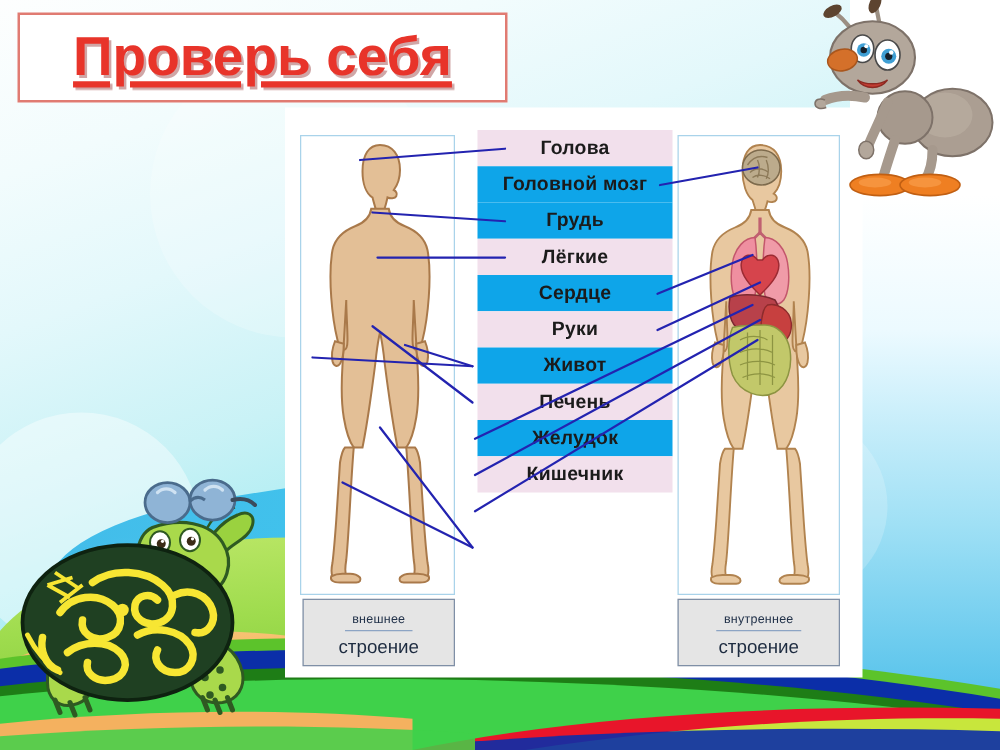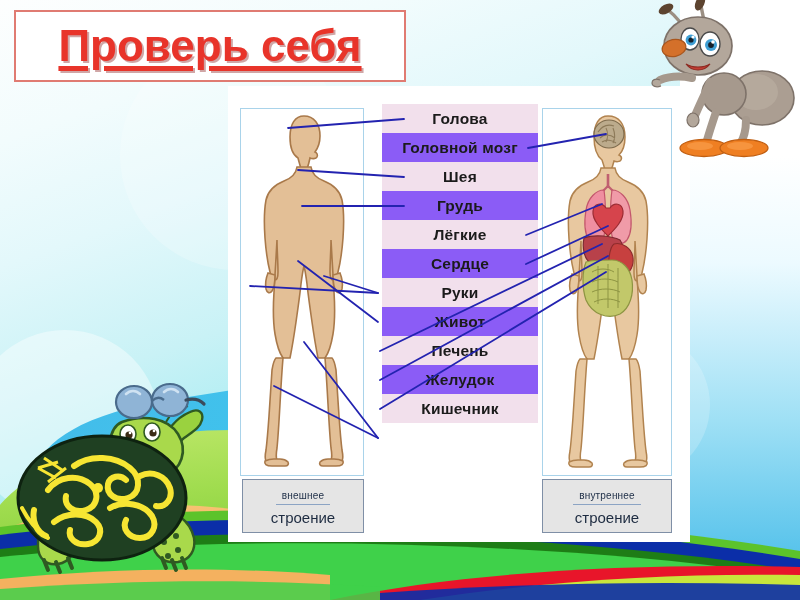--- a/index.html
+++ b/index.html
@@ -108,21 +108,21 @@
   #labels {
     position: absolute; left: 154px; top: 18px; width: 156px; height: 372px;
   }
   .label-row {
     height: 29px; display: flex; align-items: center; justify-content: center;
     font-size: 15.5px; font-weight: bold; color: #1b1b1b;
     white-space: nowrap;
     letter-spacing: .2px;
   }
   .label-row.band { background: #f2e0ec; }
-  .label-row.plain { background: #8b5cf6; text-align: center; }
+  .label-row.plain { background: #0ea5e9; text-align: center; }
 
   
   #connectors { position: absolute; left: 0; top: 0; width: 462px; height: 456px;
     pointer-events: none; z-index: 20; }
 
   
   #ant { position: absolute; left: 640px; top: -4px; z-index: 40; }
   #turtle { position: absolute; left: 14px; top: 370px; z-index: 40; }
 </style>
 </head>
@@ -280,23 +280,20 @@
       </g>
     </svg>
 
     <div id="labels">
         <div class="label-row band">
           <span>Голова</span>
         </div>
         <div class="label-row plain">
           <span>Головной  мозг</span>
         </div>
-        <div class="label-row band">
-          <span>Шея</span>
-        </div>
         <div class="label-row plain">
           <span>Грудь</span>
         </div>
         <div class="label-row band">
           <span>Лёгкие</span>
         </div>
         <div class="label-row plain">
           <span>Сердце</span>
         </div>
         <div class="label-row band">

